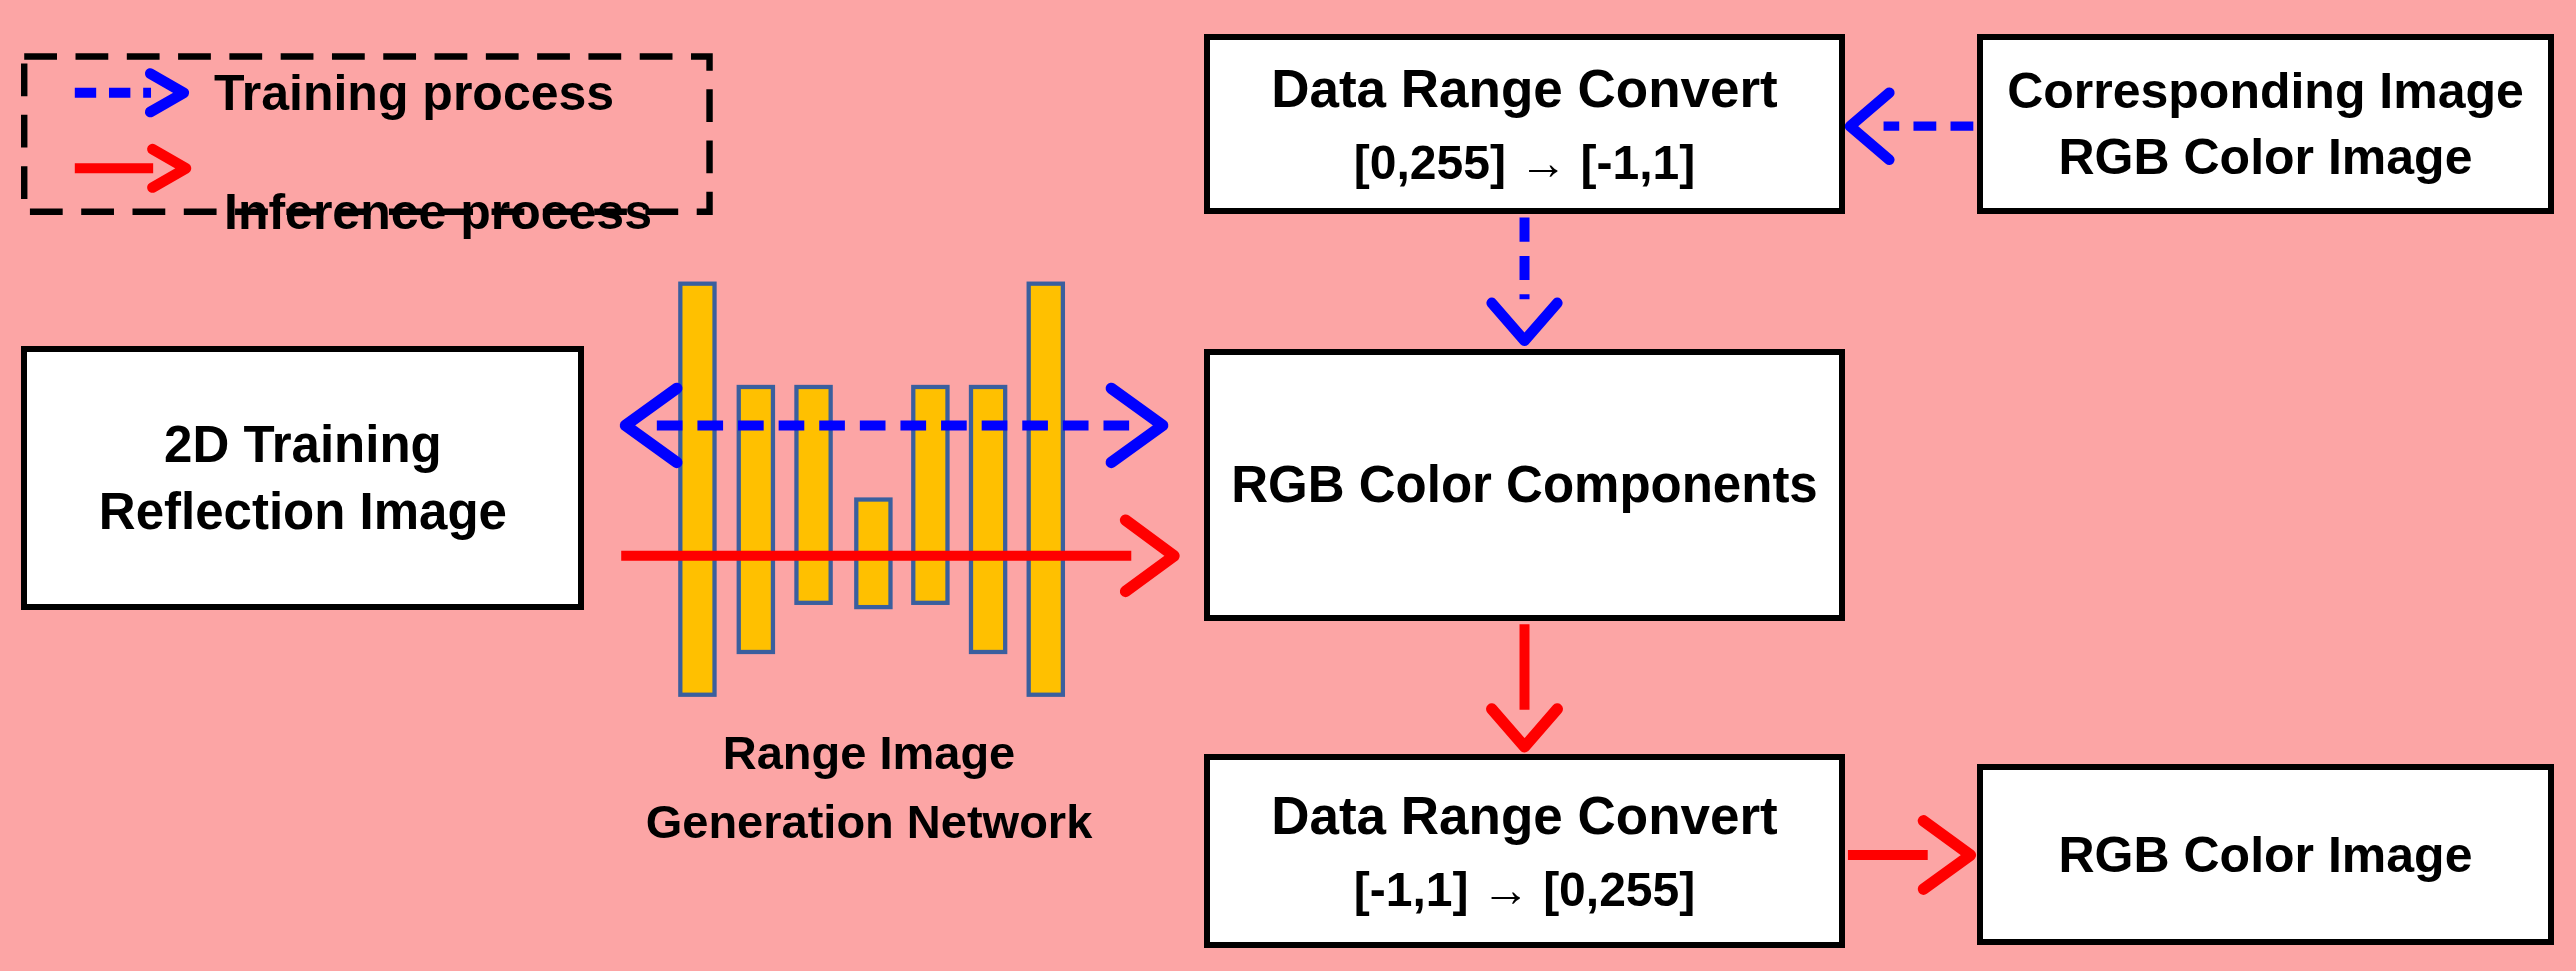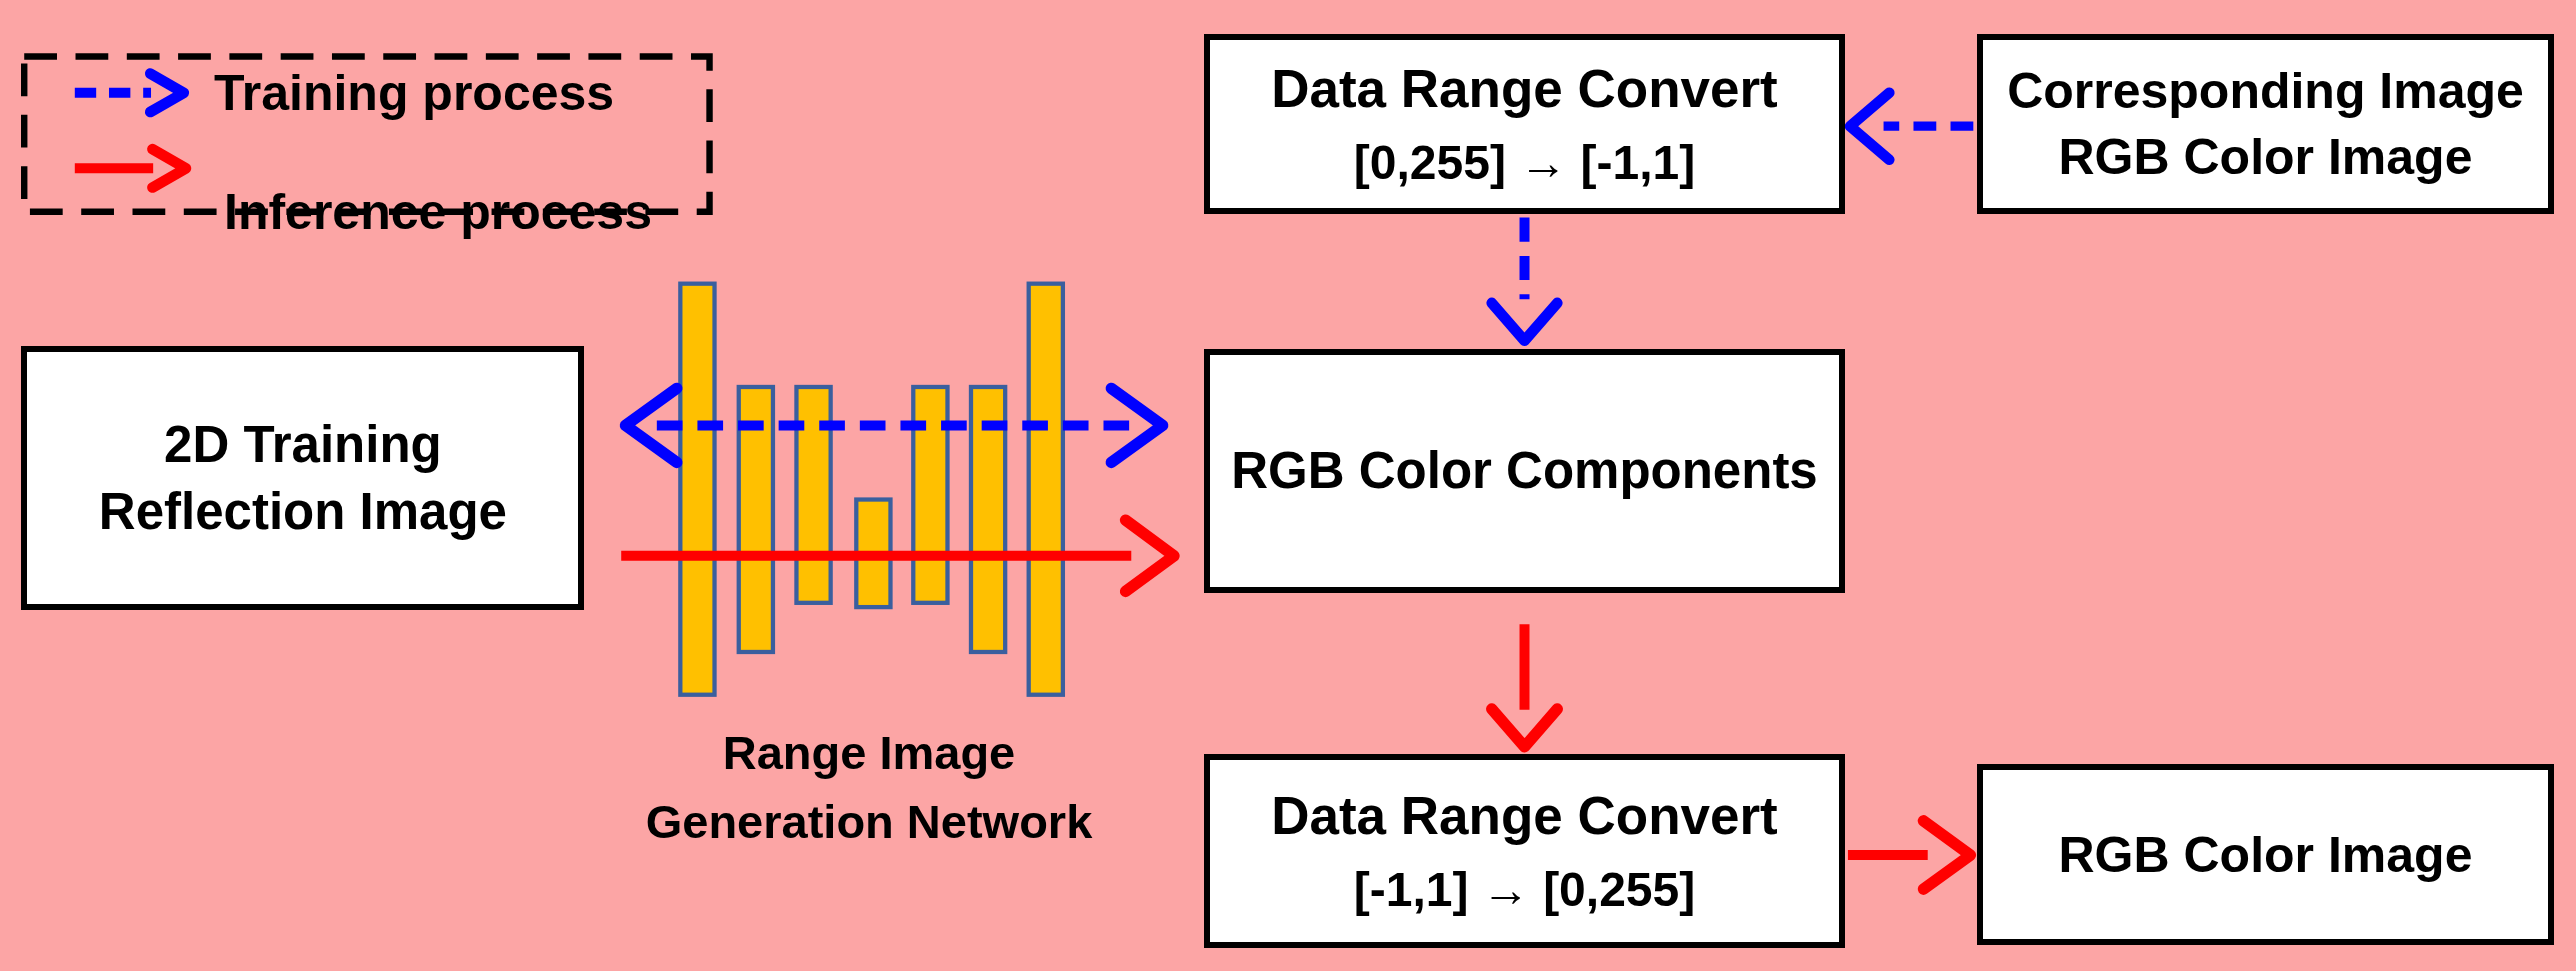--- a/index.html
+++ b/index.html
@@ -118,21 +118,21 @@
   <div class="box" id="convert-in-box" style="left:1204px;top:34px;width:641px;height:180px;">
     <span class="l1">Data Range Convert</span>
     <span class="l2">[0,255] → [-1,1]</span>
   </div>
 
   <div class="box" id="target-box" style="left:1977px;top:34px;width:577px;height:180px;">
     <span>Corresponding Image</span>
     <span>RGB Color Image</span>
   </div>
 
-  <div class="box" id="rgb-box" style="left:1204px;top:349px;width:641px;height:244px;">
+  <div class="box" id="rgb-box" style="left:1204px;top:349px;width:641px;height:272px;">
     <span>RGB Color Components</span>
   </div>
 
   <div class="box" id="convert-out-box" style="left:1204px;top:754px;width:641px;height:194px;">
     <span class="l1">Data Range Convert</span>
     <span class="l2">[-1,1] → [0,255]</span>
   </div>
 
   <div class="box" id="output-box" style="left:1977px;top:764px;width:577px;height:181px;">
     <span>RGB Color Image</span>

